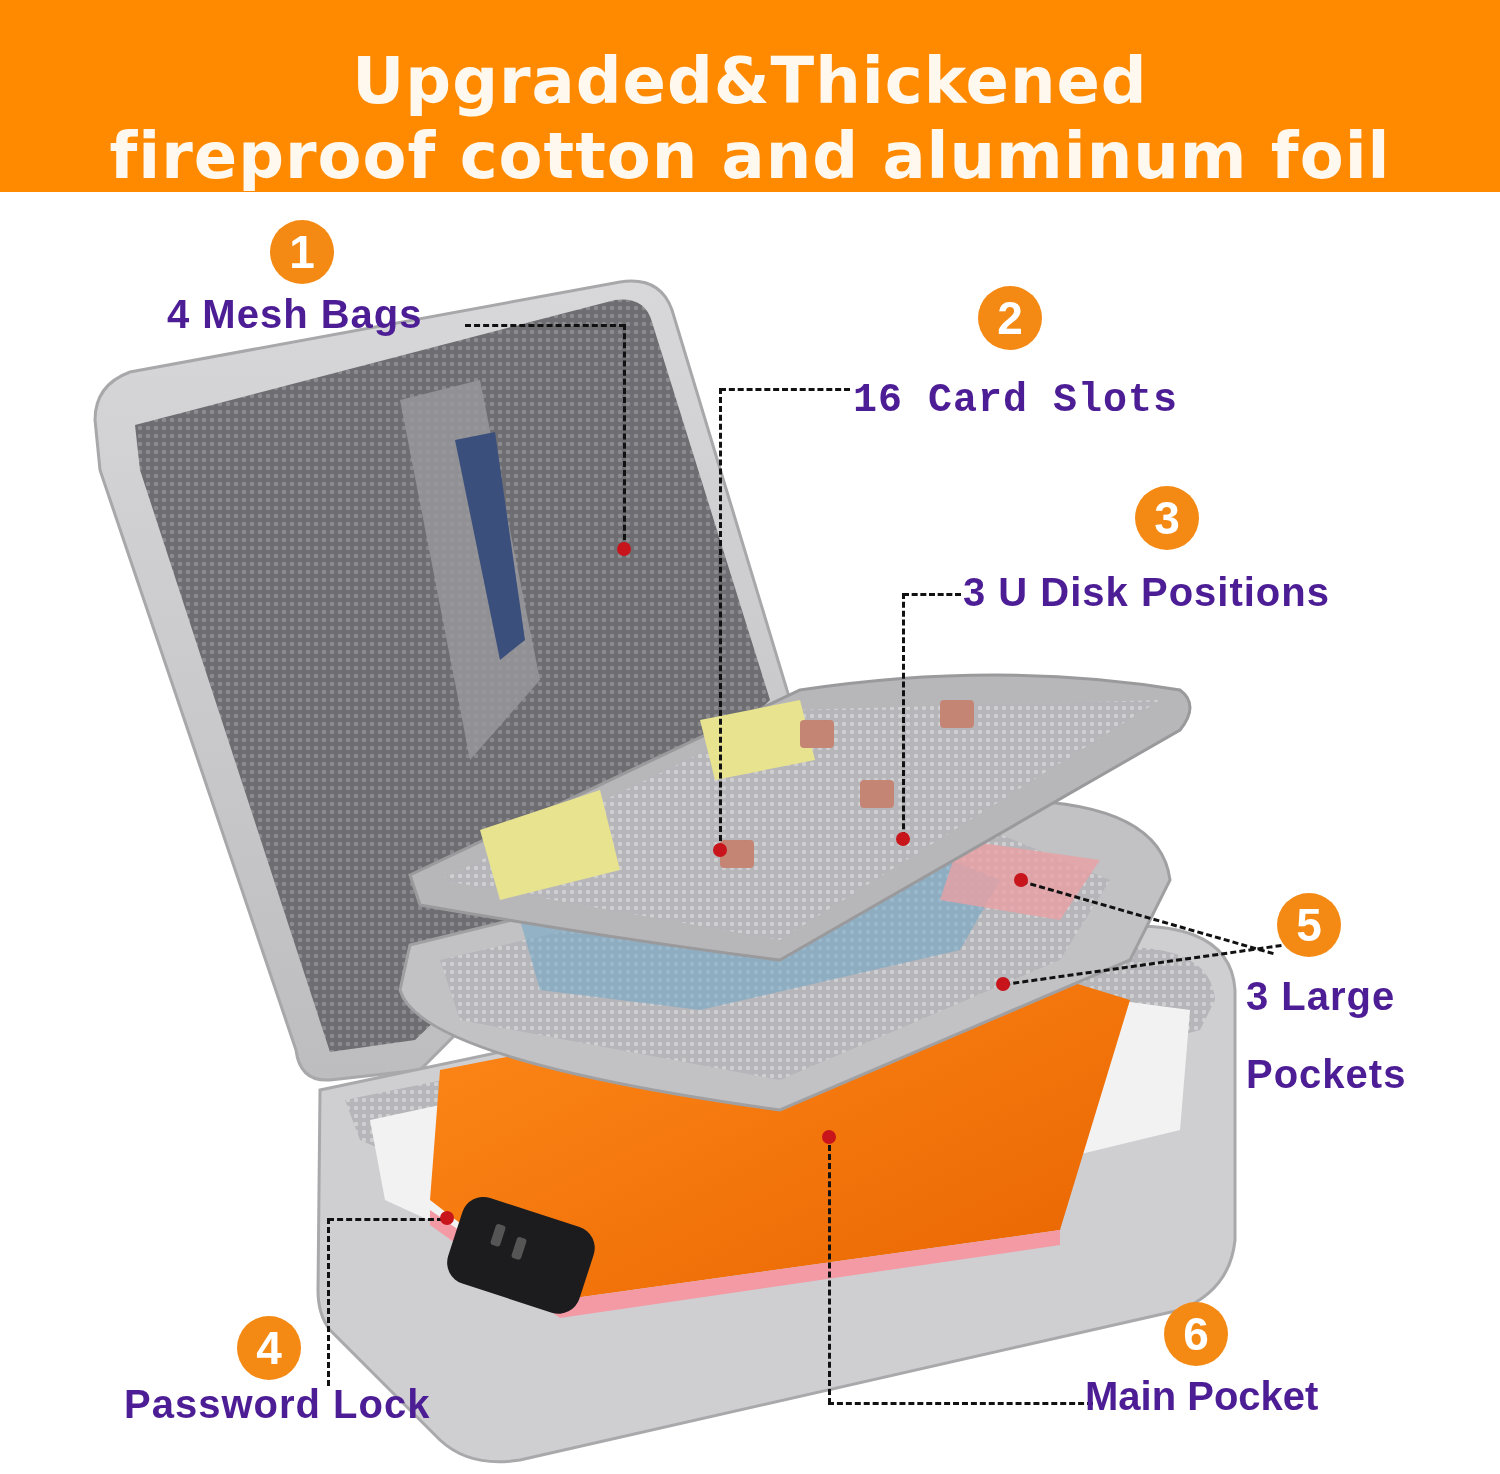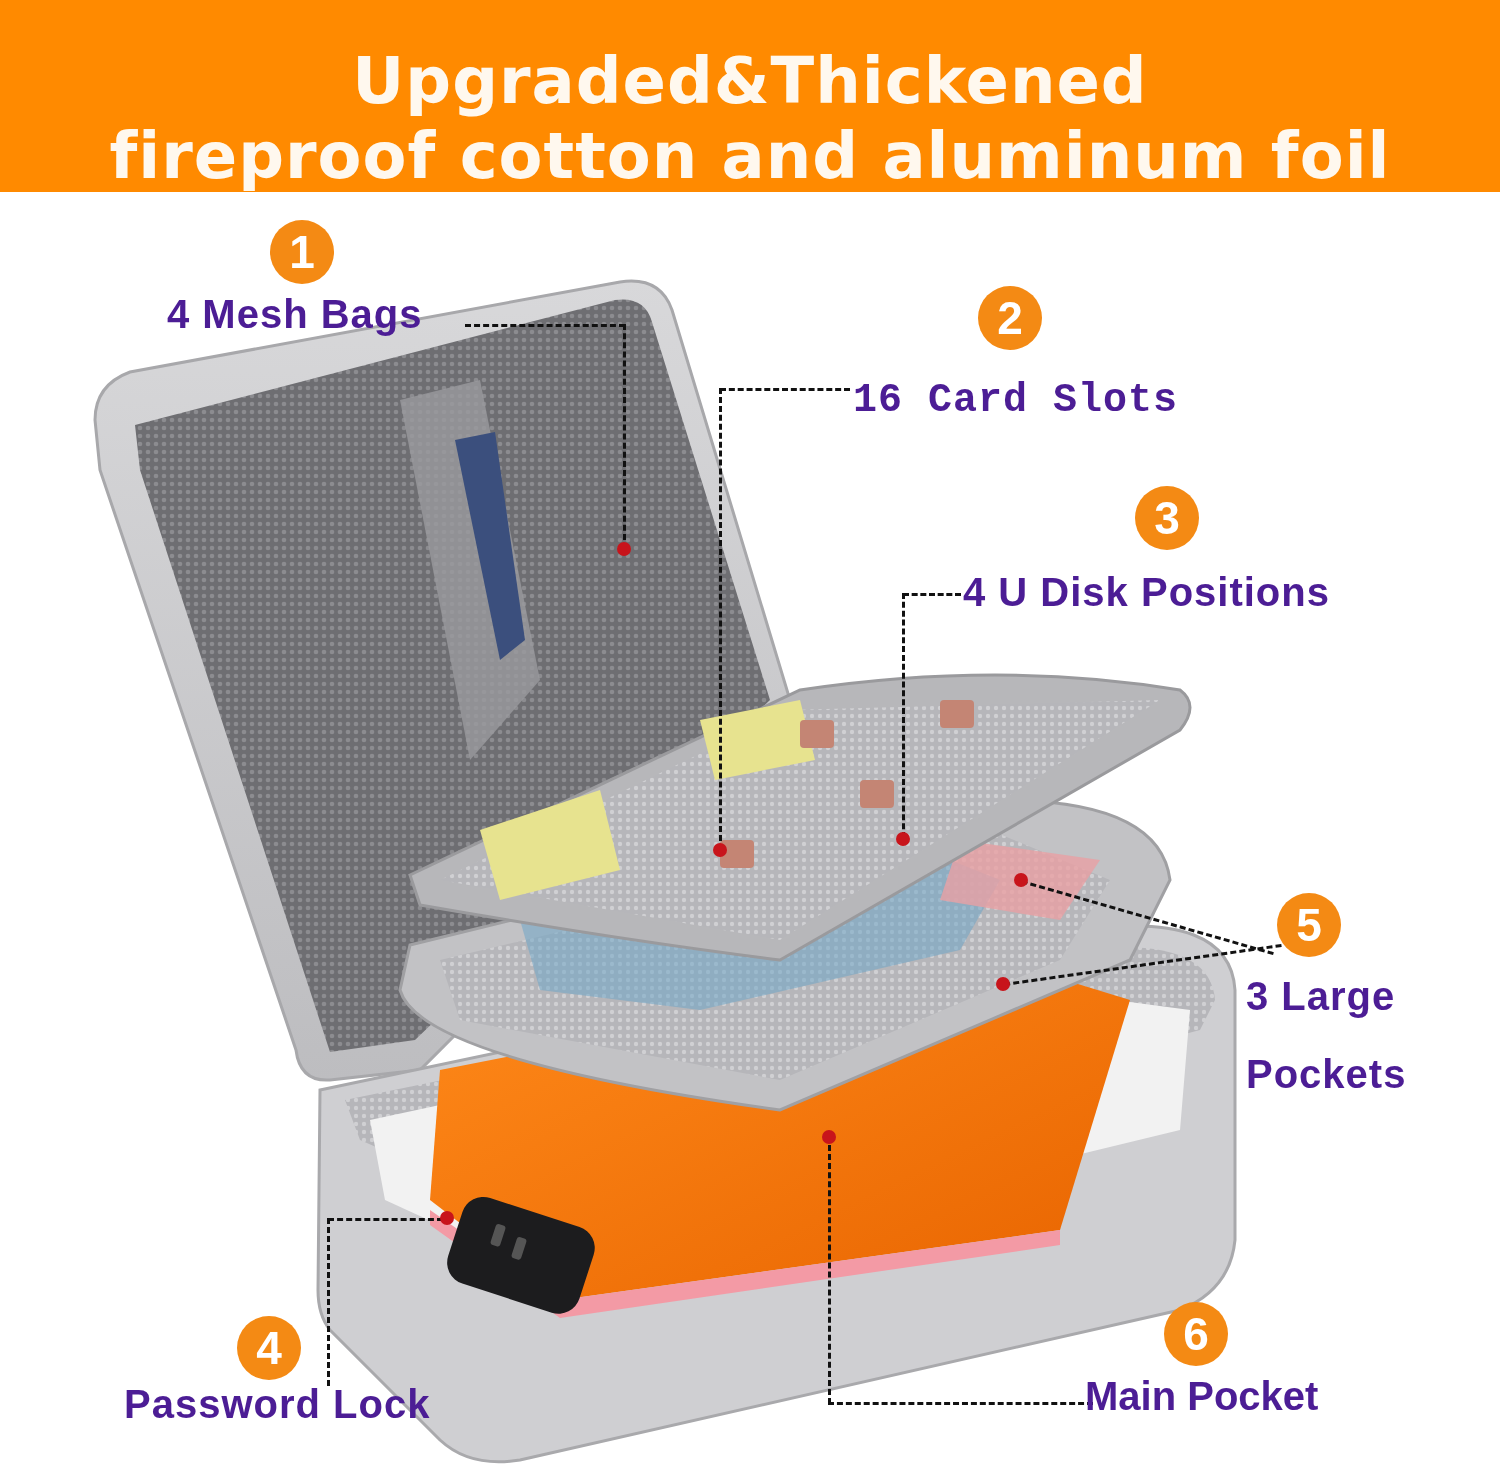--- a/index.html
+++ b/index.html
@@ -109,21 +109,21 @@
 <div class="dash" style="left:828px;top:1402px;width:265px;border-top-width:3px;"></div>
 <div class="dot" style="left:822px;top:1130px;"></div>
 
 <div class="badge" style="left:270px;top:220px;">1</div>
 <div class="label" style="left:167px;top:292px;">4 Mesh Bags</div>
 
 <div class="badge" style="left:978px;top:286px;">2</div>
 <div class="label" style="left:853px;top:378px;font-family:Liberation Mono, monospace;">16 Card Slots</div>
 
 <div class="badge" style="left:1135px;top:486px;">3</div>
-<div class="label" style="left:963px;top:570px;">4 U Disk Positions</div>
+<div class="label" style="left:963px;top:570px;">3 U Disk Positions</div>
 
 <div class="badge" style="left:237px;top:1316px;">4</div>
 <div class="label" style="left:124px;top:1382px;">Password Lock</div>
 
 <div class="badge" style="left:1277px;top:893px;">5</div>
 <div class="label" style="left:1246px;top:974px;">3 Large</div>
 <div class="label" style="left:1246px;top:1052px;">Pockets</div>
 
 <div class="badge" style="left:1164px;top:1302px;">6</div>
 <div class="label" style="left:1085px;top:1374px;letter-spacing:0;">Main Pocket</div>

